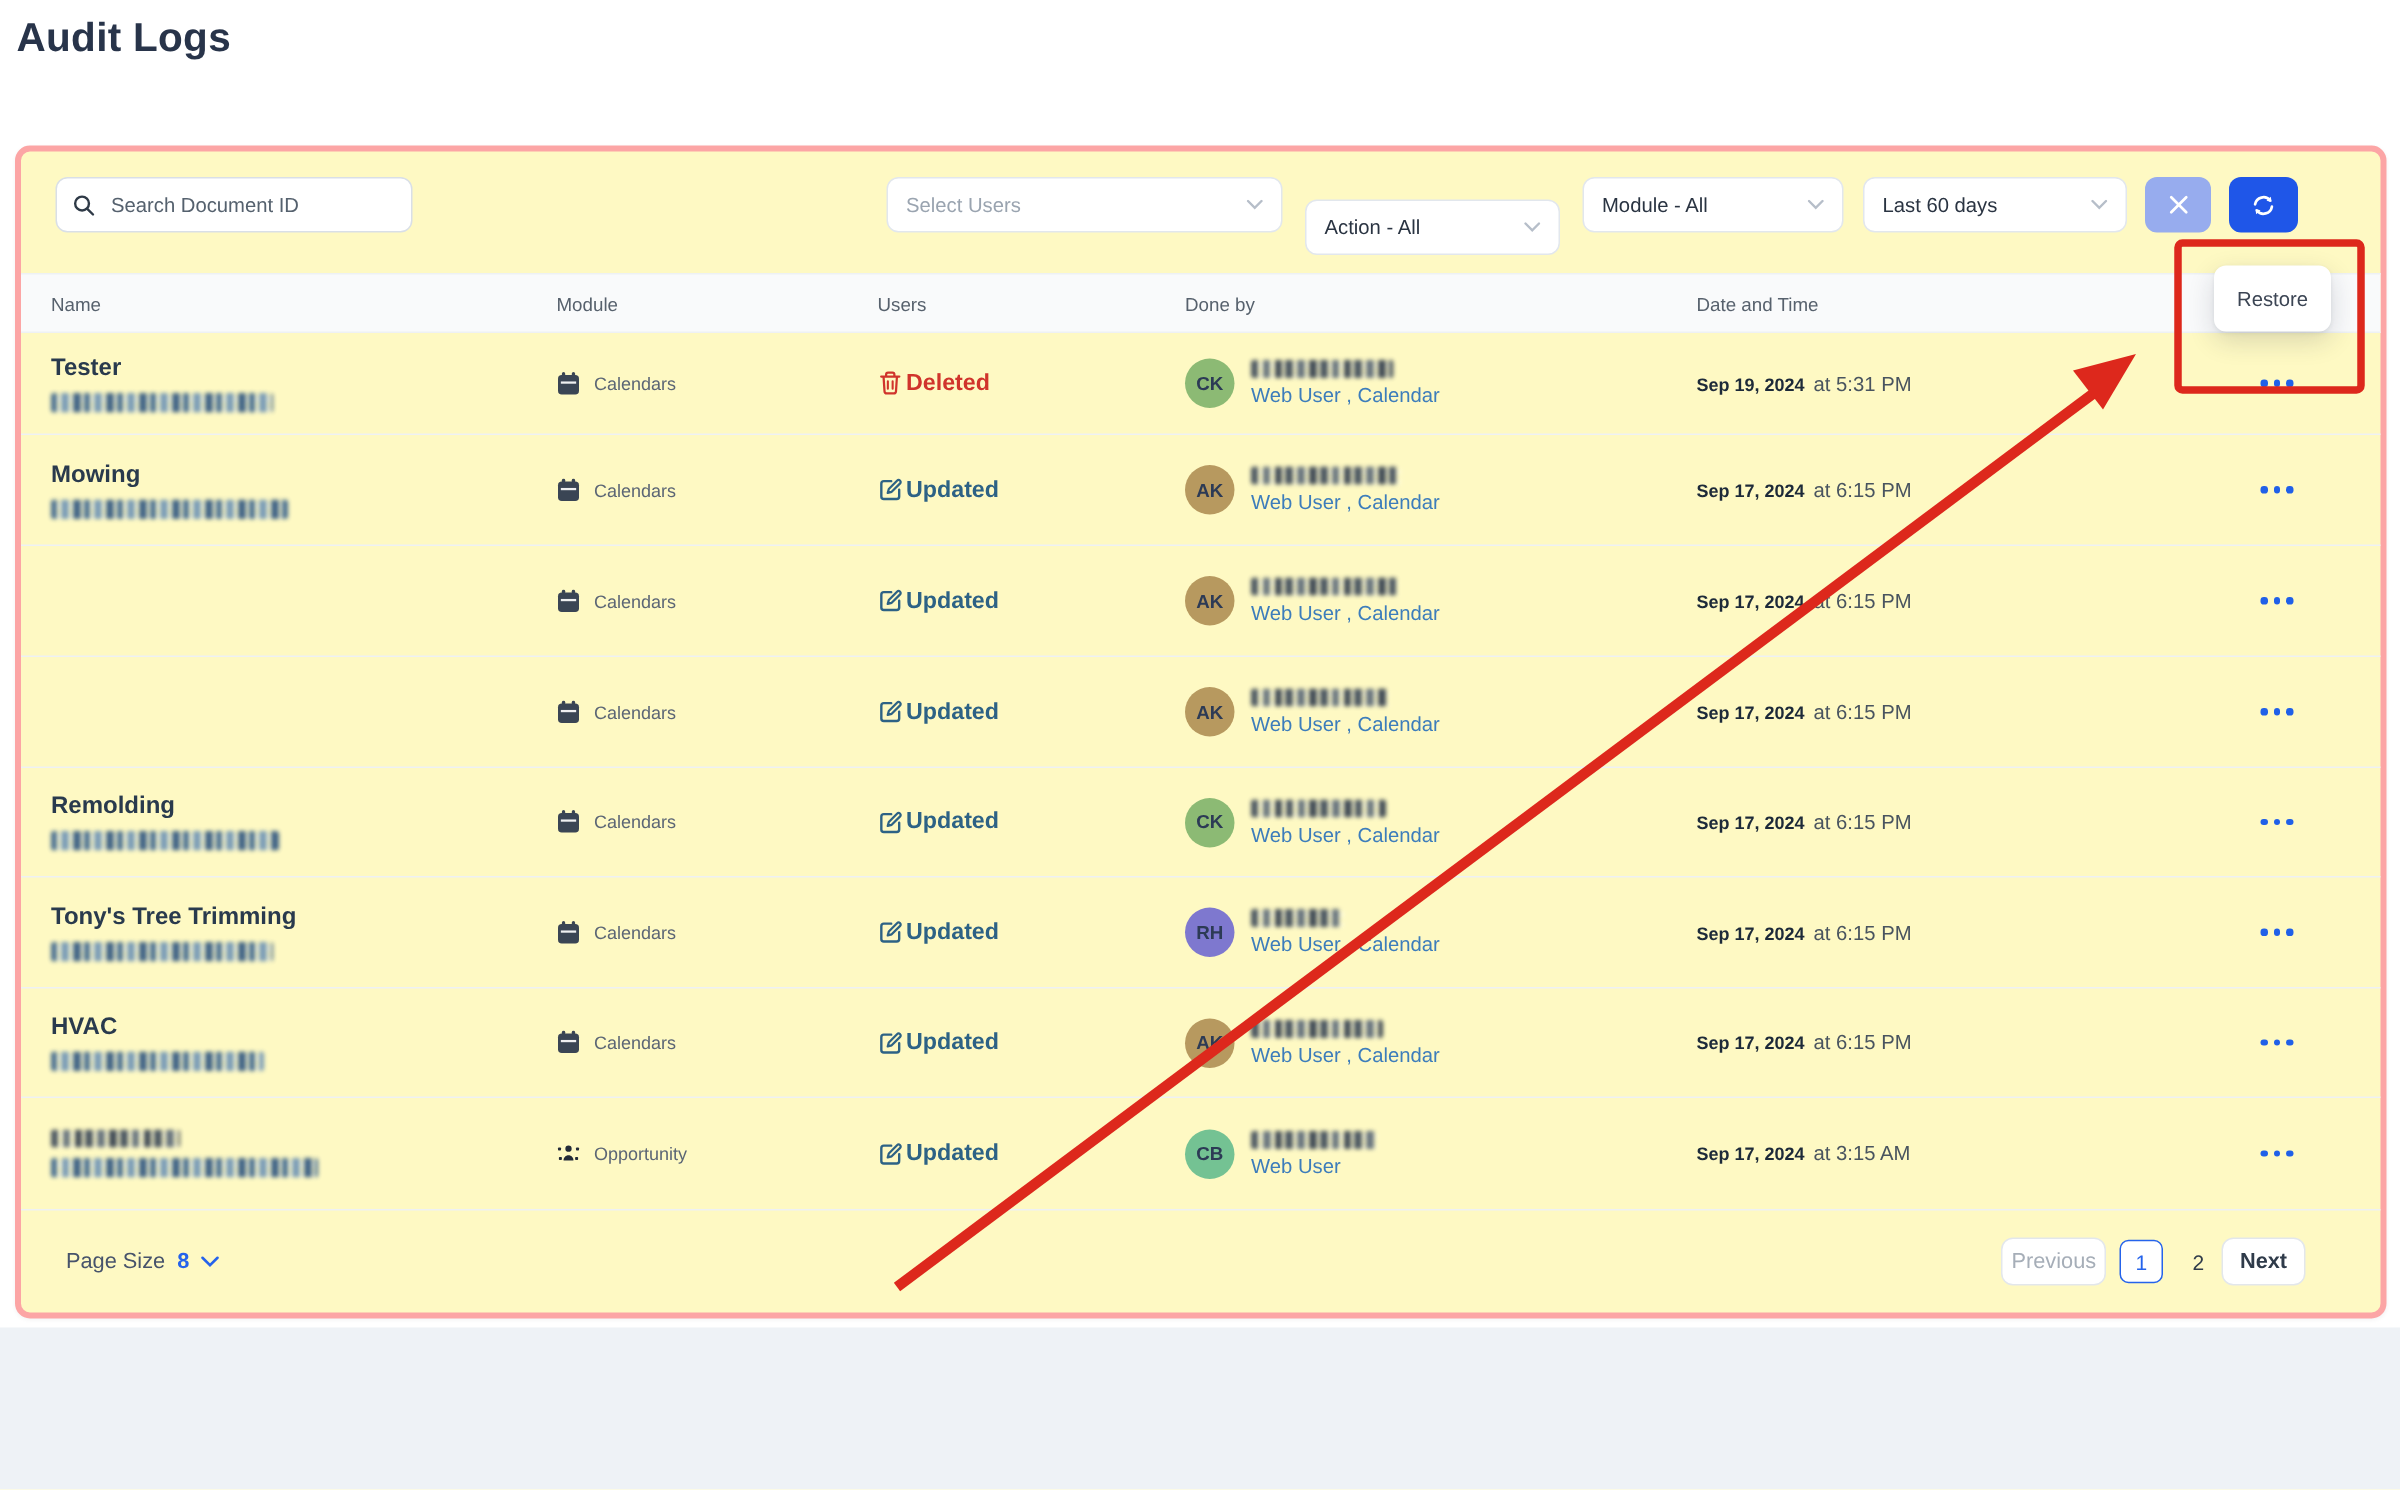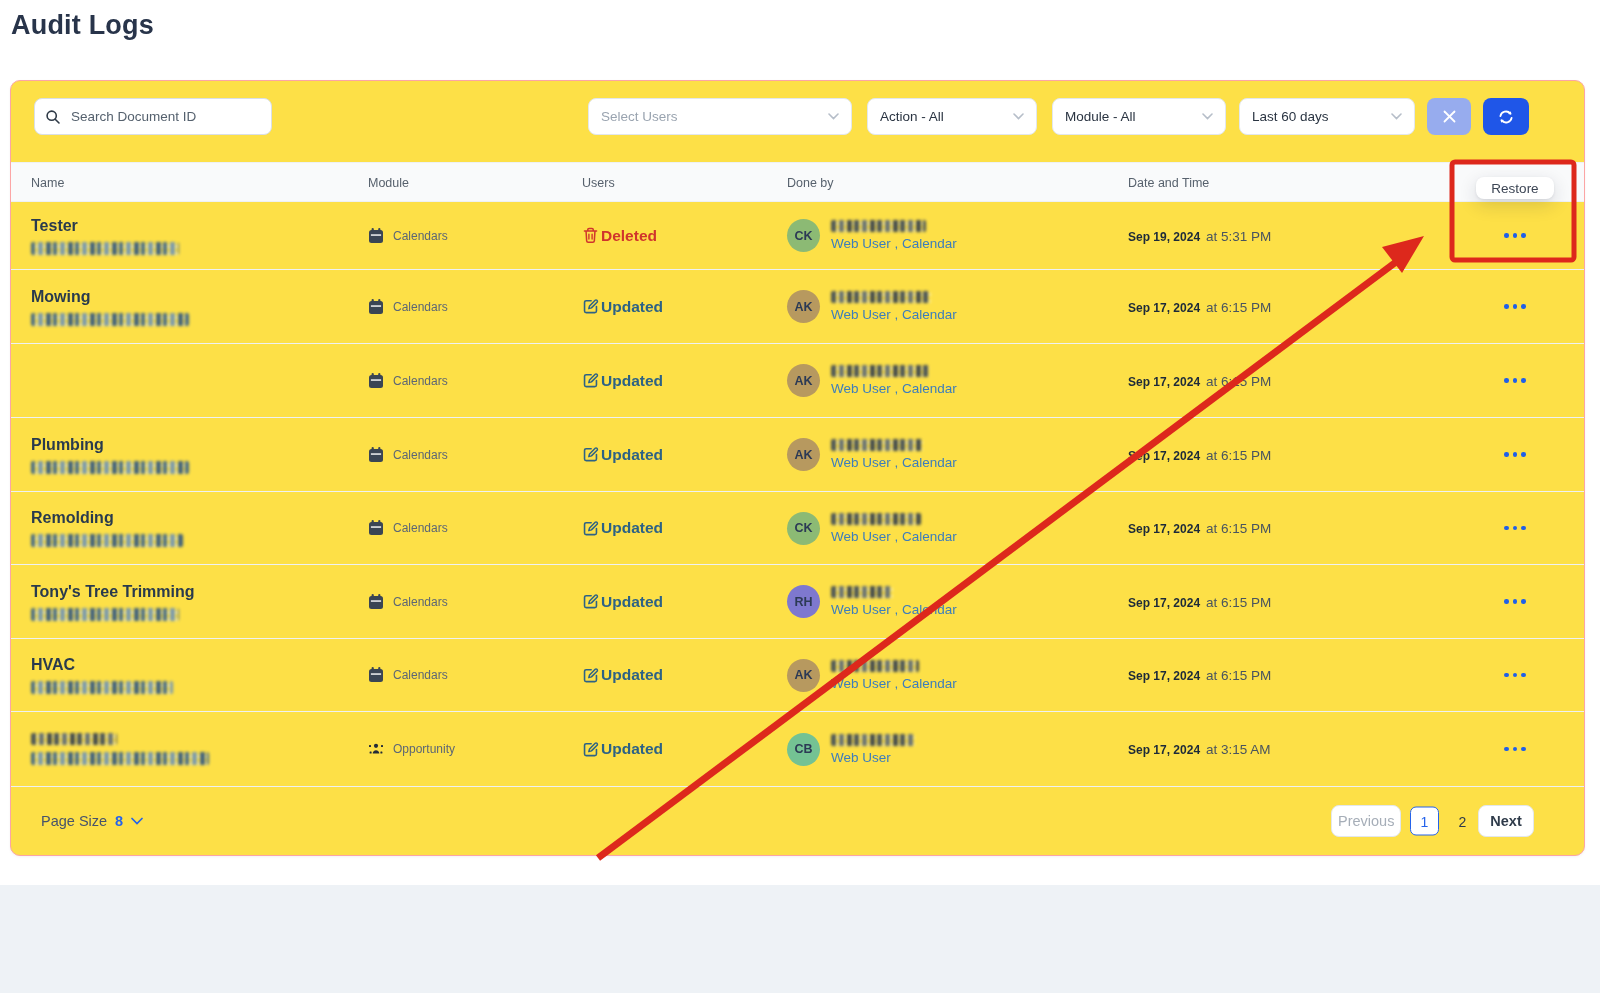--- a/index.html
+++ b/index.html
@@ -11,42 +11,42 @@
   .page-title{
     position:absolute;left:11px;top:10px;margin:0;
     font-size:27px;font-weight:800;color:#28344a;letter-spacing:.2px;
   }
   .bottom-strip{
     position:absolute;left:0;top:885px;width:1600px;height:108px;
     background:#eef2f6;
   }
   
   .card{
-    position:absolute;left:10px;top:80px;width:1573px;height:774px;
-    background:#fde047;border:1px solid #fca5a5;border-radius:10px;
+    position:absolute;left:10px;top:97px;width:1573px;height:774px;
+    background:#fef9c3;border:4px solid #fca5a5;border-radius:10px;
     box-shadow:0 1px 3px rgba(16,24,40,.05);
   }
   
   .search-box{
     position:absolute;left:23px;top:17px;width:238px;height:37px;
     border:1px solid #d9dfe7;border-radius:8px;background:#fff;
     display:flex;align-items:center;padding:0 10px;box-sizing:border-box;gap:8px;
   }
   .search-box input{
     border:none;outline:none;flex:1;font-size:13.5px;color:#2a3442;
     font-family:"Liberation Sans",sans-serif;background:transparent;
   }
   .search-box input::placeholder{color:#55616e;}
   .select{
     position:absolute;top:17px;height:37px;border:1px solid #e2e7ed;border-radius:8px;
     background:#fff;display:flex;align-items:center;justify-content:space-between;
     padding:0 12px;box-sizing:border-box;cursor:pointer;
   }
   .sel-users{left:577px;width:264px;}
-  .sel-action{left:856px;width:170px;}
+  .sel-action{left:856px;width:170px;margin-top:15px;}
   .sel-module{left:1041px;width:174px;}
   .sel-range{left:1228px;width:176px;}
   .sel-text{font-size:13.5px;color:#2a3442;font-weight:500;}
   .sel-text.placeholder{color:#9aa4b0;font-weight:400;}
   .btn-clear{
     position:absolute;left:1416px;top:17px;width:44px;height:37px;border:none;
     background:#97acee;border-radius:8px;display:flex;align-items:center;justify-content:center;cursor:pointer;
   }
   .btn-refresh{
     position:absolute;left:1472px;top:17px;width:46px;height:37px;border:none;
@@ -117,21 +117,21 @@
   .pg-next{left:1467px;width:56px;color:#2f3b4a;font-weight:600;}
   .pg-num{
     position:absolute;top:50%;transform:translateY(-50%);
     width:27px;height:27px;display:flex;align-items:center;justify-content:center;
     font-size:14px;border-radius:6px;cursor:pointer;
   }
   .pg-1{left:1399px;border:1px solid #2563eb;color:#2563eb;background:#fff;}
   .pg-2{left:1437px;color:#2f3b4a;border:1px solid transparent;}
   
   .restore-popup{
-    position:absolute;left:1476px;top:177px;width:78px;height:22px;z-index:30;
+    position:absolute;left:1476px;top:177px;width:78px;height:44px;z-index:30;
     background:#fff;border-radius:8px;box-shadow:0 6px 18px rgba(23,32,55,.16),0 1px 3px rgba(23,32,55,.08);
     display:flex;align-items:center;justify-content:center;cursor:pointer;
   }
   .restore-popup span{font-size:13.5px;color:#3c4554;font-weight:500;}
   .annotation{position:absolute;left:0;top:0;width:1600px;height:993px;z-index:40;pointer-events:none;}
 </style>
 </head>
 <body>
 
 <h1 class="page-title">Audit Logs</h1>
@@ -308,26 +308,20 @@
       <span class="date-time">at 6:15 PM</span>
     </div>
     <button class="dots">
         <i></i>
         <i></i>
         <i></i>
       </button>
   </div>
 
   <div class="row" style="top:337px;height:74px;">
-    <div class="cell c-name">
-      <div class="name-line">
-          <span>Plumbing</span>
-        </div>
-      <div class="redact" style="width:158px"></div>
-    </div>
     <div class="cell c-module">
       <svg width="16" height="16" viewBox="0 0 16 16">
           <rect x="1" y="2" width="14" height="13" rx="2.5" fill="#3a4554"></rect>
           <rect x="3.6" y="0" width="2.2" height="4" rx="1.1" fill="#3a4554"></rect>
           <rect x="10.2" y="0" width="2.2" height="4" rx="1.1" fill="#3a4554"></rect>
           <rect x="2.9" y="6.3" width="10.2" height="1.5" fill="#fff" opacity=".92"></rect>
         </svg>
       <span class="mod-label">Calendars</span>
     </div>
     <div class="cell c-action act-updated">

